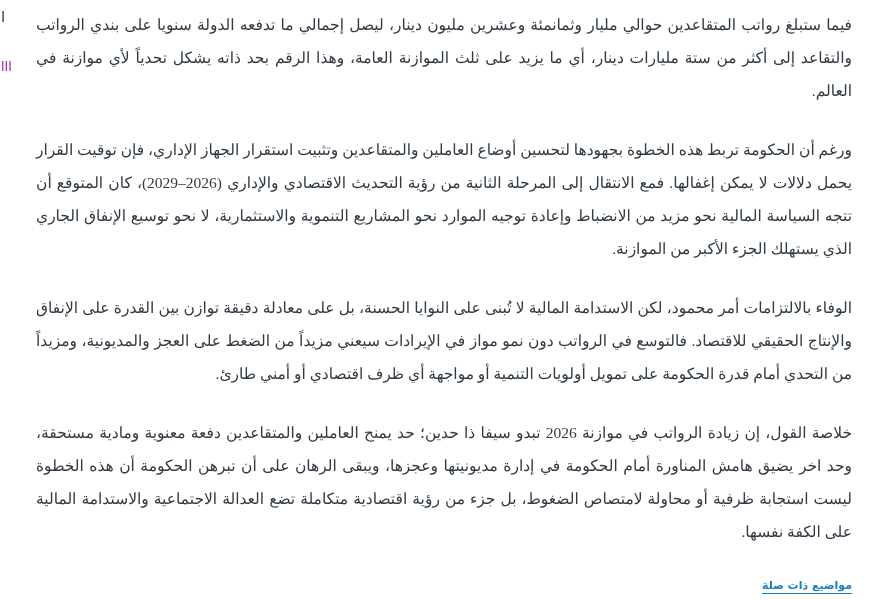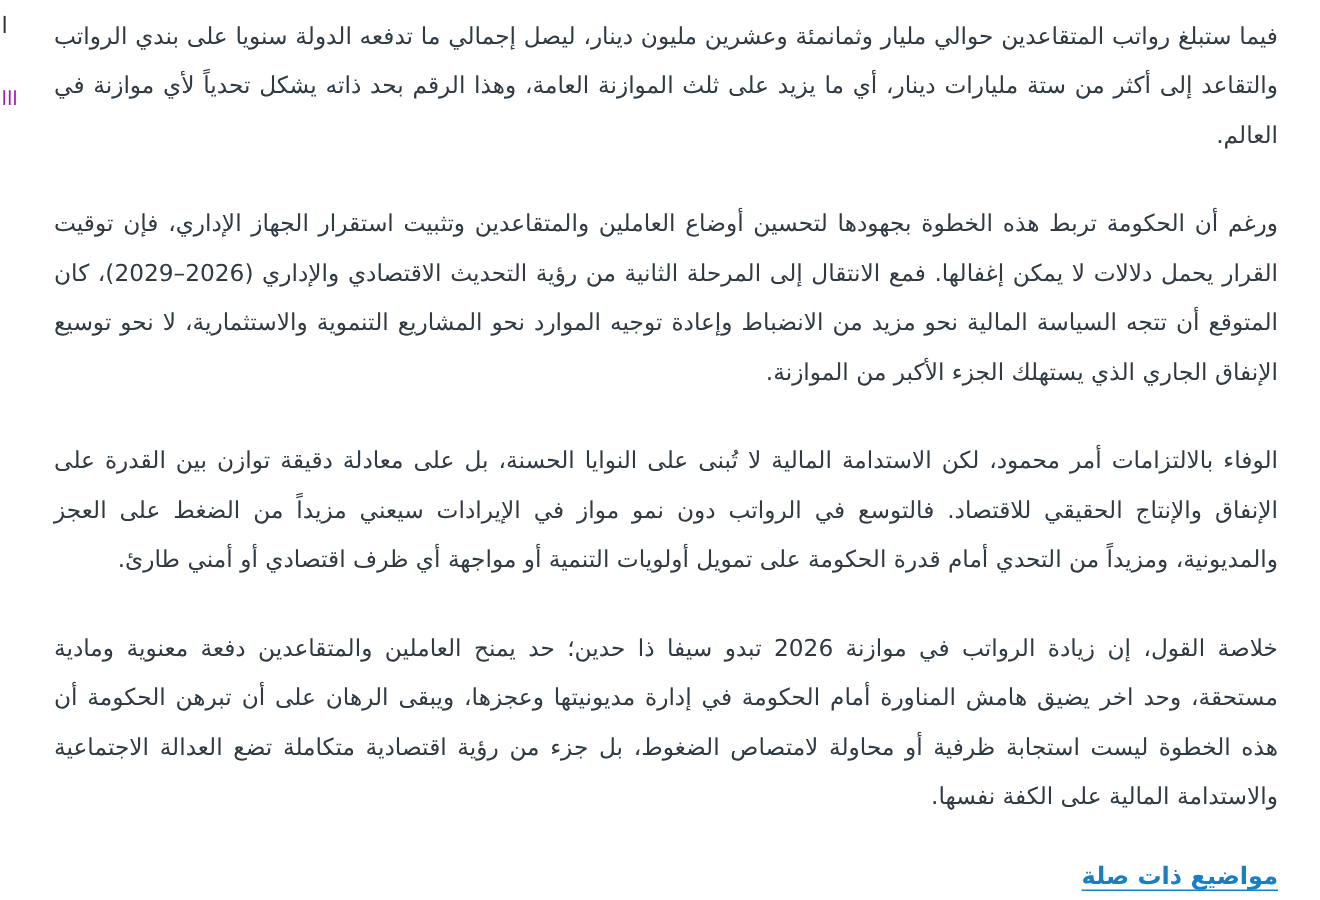--- a/index.html
+++ b/index.html
@@ -59,32 +59,33 @@
 
   p.body-text {
     margin: 0 0 26px 0;
     color: #303a43;
     font-size: 15.5px;
     line-height: 33px;
     text-align: justify;
     text-justify: inter-word;
     direction: rtl;
     letter-spacing: 0;
+    font-family: Liberation Serif, serif;
   }
 
   p.body-text:first-child {
     margin-top: 8px;
   }
 
   .related {
     margin-top: 18px;
   }
   .related-title {
     color: #1a7fc1;
-    font-size: 16px;
+    font-size: 11px;
     font-weight: bold;
     text-decoration: underline;
     text-underline-offset: 4px;
     display: inline-block;
     direction: rtl;
   }
 </style>
 </head>
 <body>
 

